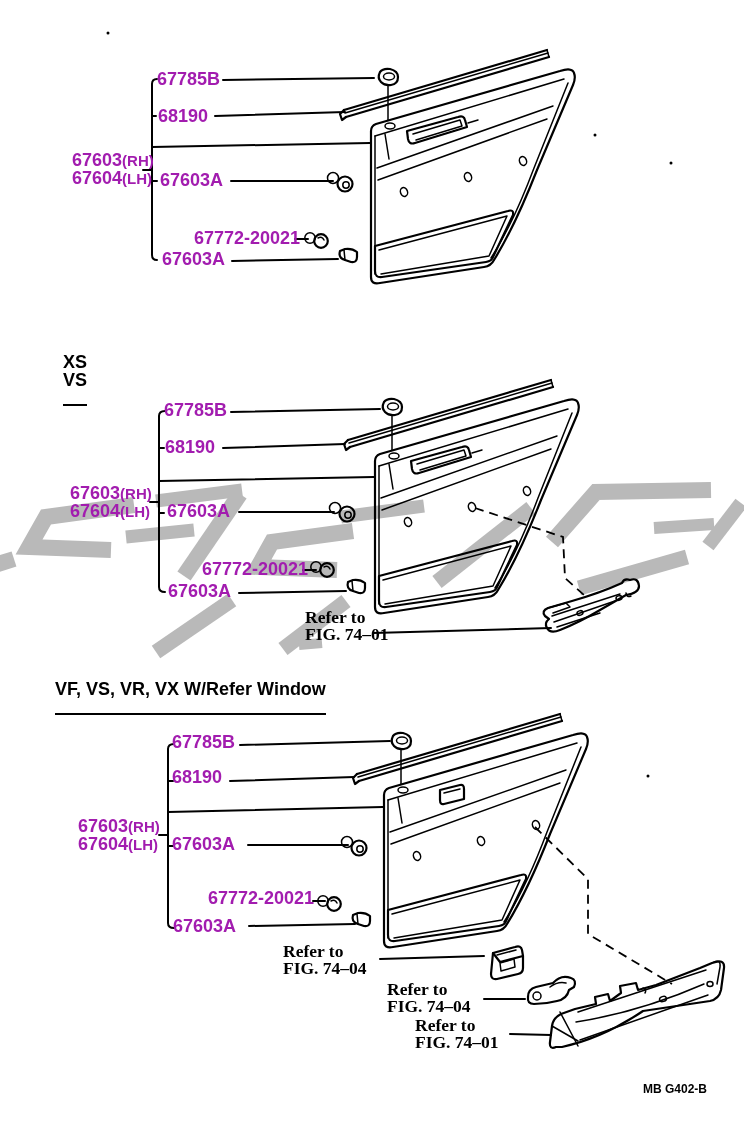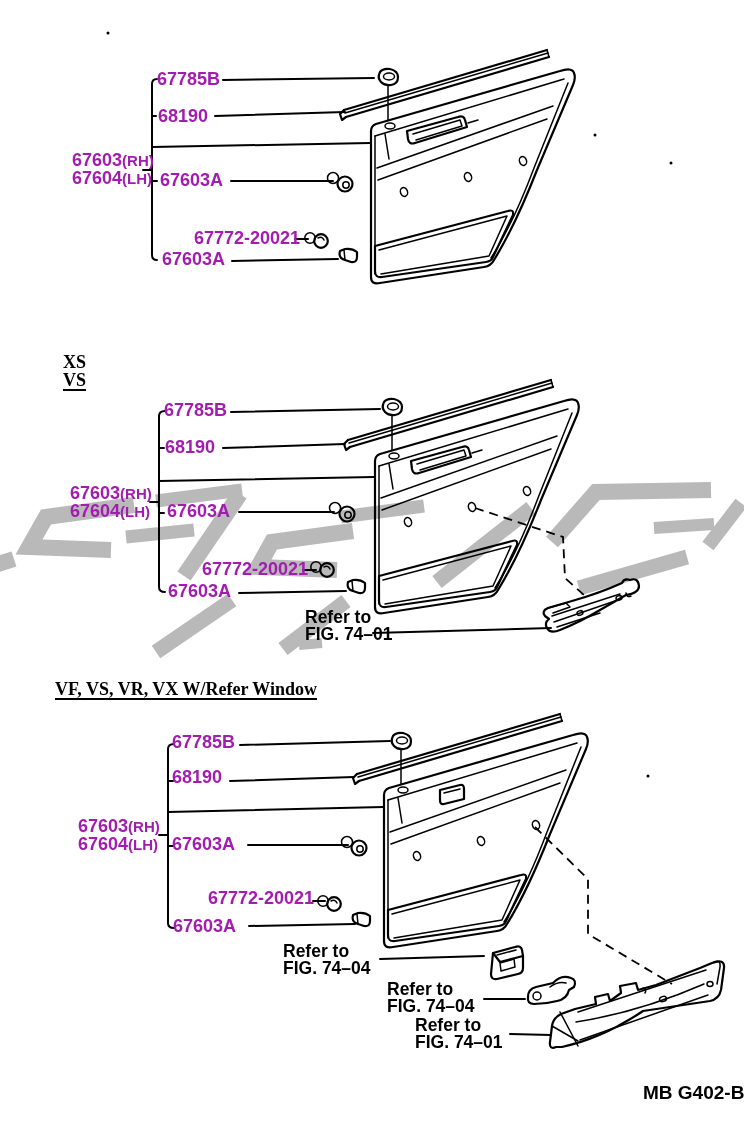--- a/index.html
+++ b/index.html
@@ -8,30 +8,30 @@
     font-family:"Liberation Sans",sans-serif;overflow:hidden;
   }
   #art{position:absolute;left:0;top:0;}
   .lbl{
     position:absolute;font-weight:700;font-size:18px;line-height:17px;
     color:#a21caf;white-space:nowrap;letter-spacing:0px;
   }
   .sfx{font-size:15px;font-weight:700;}
   .hdr{
     position:absolute;font-weight:700;font-size:18px;line-height:18px;
-    color:#000;white-space:nowrap;font-family:Liberation Serif, serif;
+    color:#000;white-space:nowrap;
   }
   .hdr .row{display:block;}
-  .u{display:inline-block;border-bottom:2.5px solid #000;padding-bottom:0;}
+  .u{display:inline-block;border-bottom:2.5px solid #000;padding-bottom:15px;}
   .note{
     position:absolute;font-weight:700;font-size:17.5px;line-height:17px;
-    color:#000;white-space:nowrap;
+    color:#000;white-space:nowrap;font-family:Liberation Serif, serif;
   }
   .footer{
-    position:absolute;font-weight:700;font-size:19px;color:#000;white-space:nowrap;
+    position:absolute;font-weight:700;font-size:12px;color:#000;white-space:nowrap;
   }
   svg .o{fill:none;stroke:#000;stroke-width:2.2;stroke-linecap:round;stroke-linejoin:round;}
   svg .d{fill:none;stroke:#000;stroke-width:1.5;stroke-linecap:round;stroke-linejoin:round;}
   svg .ln{fill:none;stroke:#000;stroke-width:2;stroke-linecap:round;}
   svg .dash{fill:none;stroke:#000;stroke-width:1.8;stroke-dasharray:9 6;}
   svg .wm{fill:none;stroke-linejoin:miter;stroke-linecap:butt;}
 </style>
 </head>
 <body>
 

